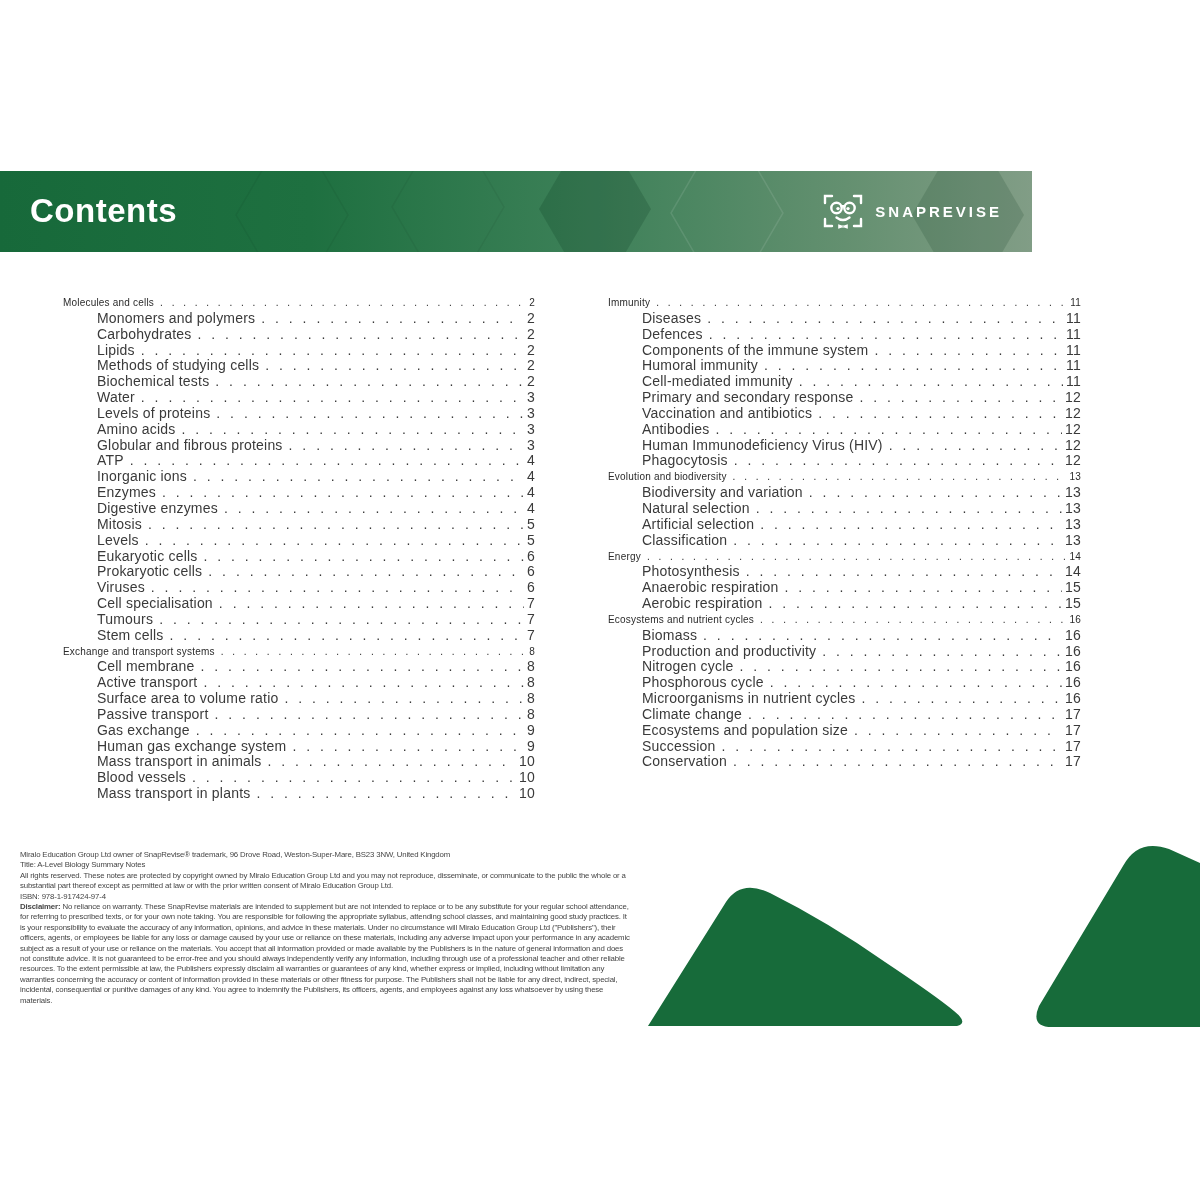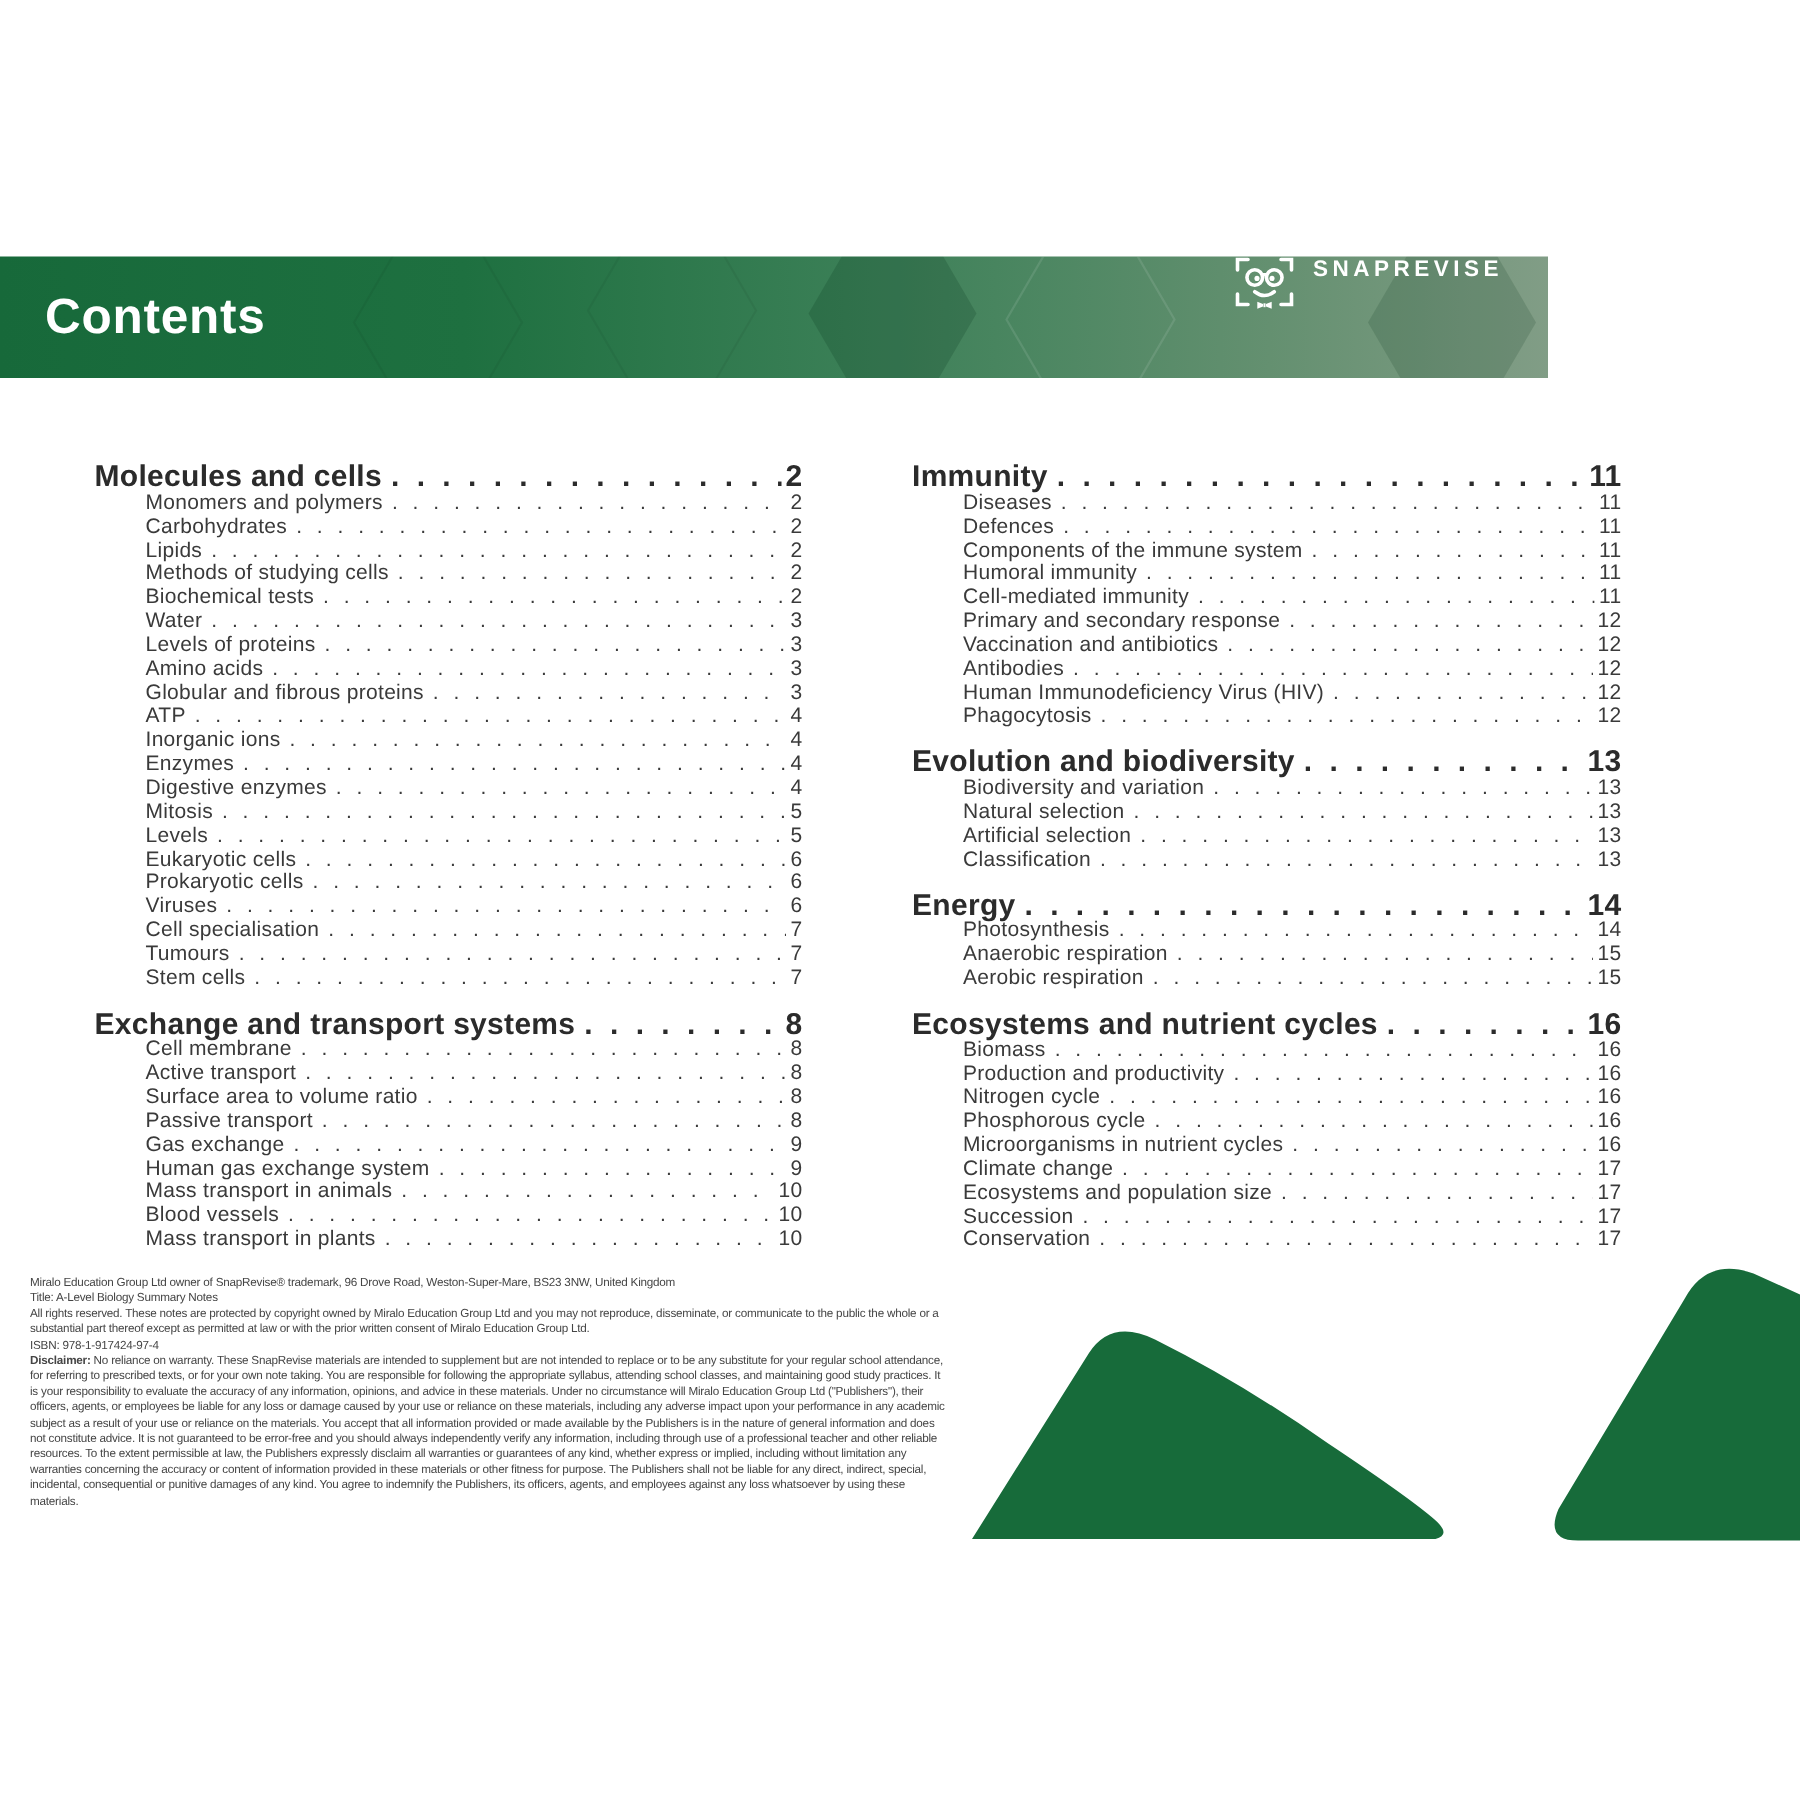--- a/index.html
+++ b/index.html
@@ -10,30 +10,30 @@
   html,body{margin:0;padding:0;}
   body{width:1200px;height:1200px;position:relative;overflow:hidden;background:#fff;
        font-family:"Liberation Sans",sans-serif;}
 
   
   .band{position:absolute;left:0;top:171px;width:1032px;height:81px;overflow:hidden;
         background:linear-gradient(90deg,var(--green_dark) 0%,#1E7040 30%,#3E8159 58%,#649070 82%,var(--green_light) 100%);}
   .band svg.hexes{position:absolute;left:0;top:0;}
   .contents-title{position:absolute;left:30px;top:50%;transform:translateY(-53%);
         color:var(--white);font-weight:bold;font-size:33px;letter-spacing:.5px;}
-  .brand{position:absolute;right:30px;top:0;height:100%;display:flex;align-items:flex-start;gap:11px;color:var(--white);}
+  .brand{position:absolute;right:30px;top:0;height:100%;display:flex;align-items:center;gap:11px;color:var(--white);}
   .brand-text{font-size:15px;font-weight:bold;letter-spacing:3px;}
 
   
   .toc-col{position:absolute;top:295px;}
   #toc-left{left:63px;width:472px;}
   #toc-right{left:608px;width:473px;}
   .toc-row{display:flex;align-items:baseline;line-height:15.85px;font-size:14px;
            color:var(--text_item);letter-spacing:.2px;}
-  .toc-row.section{font-size:20px;font-weight:bold;color:var(--text_section);margin-top:16px;}
+  .toc-row.section{font-size:10px;font-weight:normal;color:var(--text_section);}
   .toc-row.item .lbl{padding-left:34px;}
   .lbl{white-space:nowrap;}
   .dots{flex:1 1 auto;overflow:hidden;white-space:nowrap;margin:0 3px 0 6px;}
   .dots::after{content:". . . . . . . . . . . . . . . . . . . . . . . . . . . . . . . . . . . . . . . . . . . . . . . . . . . . . . . . . . . .";
                letter-spacing:3px;}
   .pg{white-space:nowrap;}
 
   
   .legal{position:absolute;left:20px;top:850px;width:612px;font-size:7.8px;line-height:10.4px;
          color:var(--footer_text);letter-spacing:-0.15px;}

